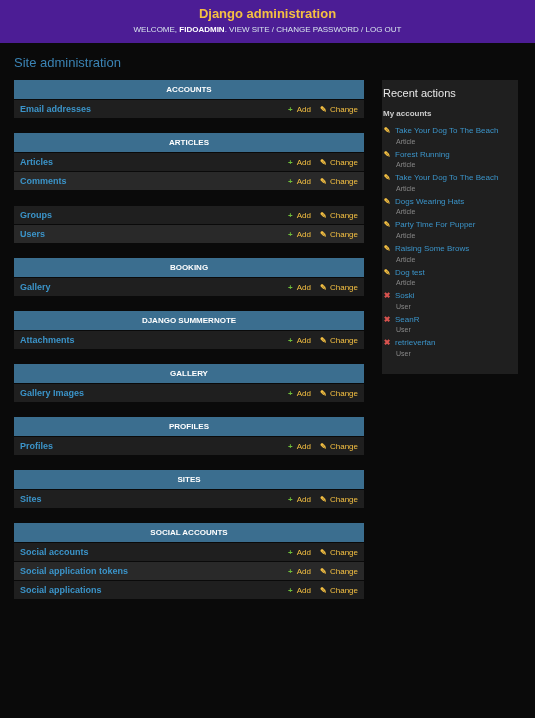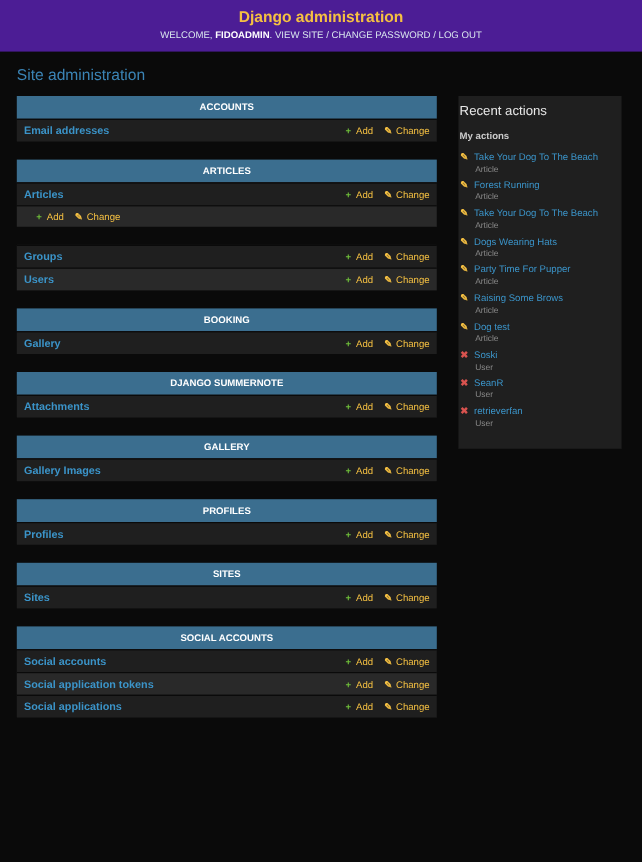--- a/index.html
+++ b/index.html
@@ -159,20 +159,21 @@
             <a href="#" class="action">
               <span class="icon icon-add">+</span>
               <span>Add</span>
             </a>
             <a href="#" class="action">
               <span class="icon icon-change">✎</span>
               <span>Change</span>
             </a>
           </div>
           <div class="model-row alt">
+            <a href="#" class="model-name">Comments</a>
             <a href="#" class="action">
               <span class="icon icon-add">+</span>
               <span>Add</span>
             </a>
             <a href="#" class="action">
               <span class="icon icon-change">✎</span>
               <span>Change</span>
             </a>
           </div>
         </div>
@@ -303,21 +304,21 @@
             <a href="#" class="action">
               <span class="icon icon-change">✎</span>
               <span>Change</span>
             </a>
           </div>
         </div>
       </div>
 
     <div class="right">
       <h2 class="recent-title">Recent actions</h2>
-      <h3 class="myactions">My actions</h3>
+      <h3 class="myactions">My accounts</h3>
       <div id="recent-list">
           <div>
             <div class="action-item">
               <span class="icon icon-small icon-change">✎</span>
               <a href="#" class="action-link">Take Your Dog To The Beach</a>
             </div>
             <div class="action-type">Article</div>
           </div>
           <div>
             <div class="action-item">

